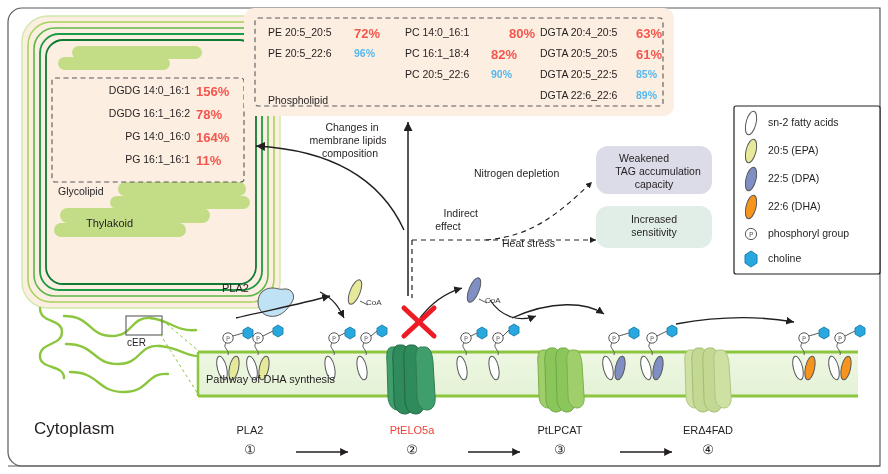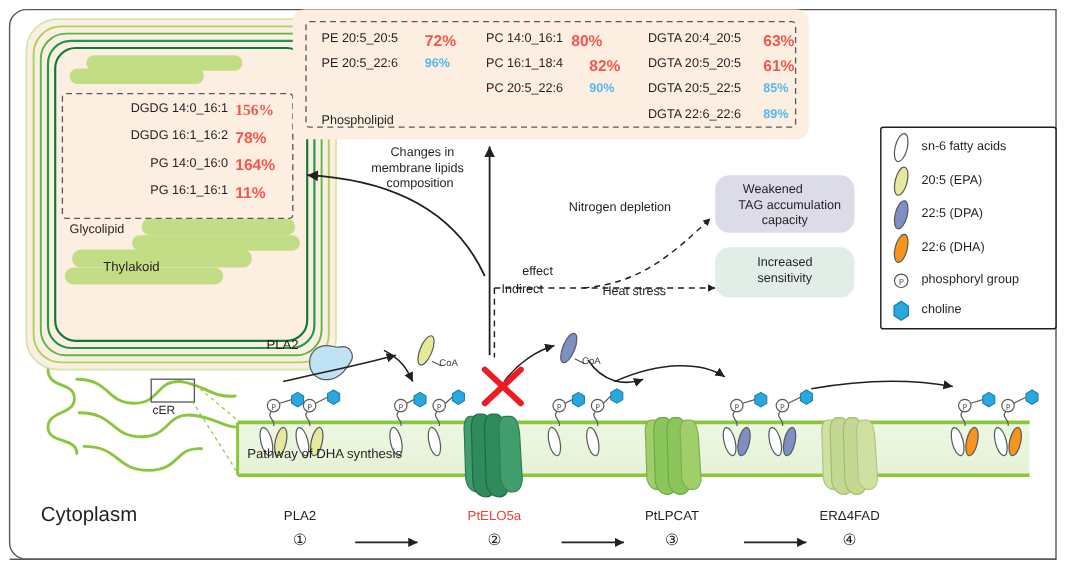--- a/index.html
+++ b/index.html
@@ -263,72 +263,72 @@
 
     <g stroke="#231f20" stroke-width="1.3" fill="none">
       <line x1="296" y1="452" x2="348" y2="452" marker-end="url(#ah)"></line>
       <line x1="468" y1="452" x2="520" y2="452" marker-end="url(#ah)"></line>
       <line x1="620" y1="452" x2="672" y2="452" marker-end="url(#ah)"></line>
     </g>
     <line x1="8" y1="466" x2="880" y2="466" stroke="#58595b" stroke-width="1.2"></line>
   </svg>
 
   <div class="txt lipname" style="left:62px;top:85px;width:128px;text-align:right;">DGDG 14:0_16:1</div>
-  <div class="txt pct-up" style="left:196px;top:85px;color:#f4564e;font-family:Liberation Serif, serif;">156%</div>
+  <div class="txt pct-up" style="left:196px;top:85px;color:#f4564e;">156%</div>
 
   <div class="txt lipname" style="left:62px;top:108px;width:128px;text-align:right;">DGDG 16:1_16:2</div>
   <div class="txt pct-up" style="left:196px;top:108px;color:#f4564e;">78%</div>
 
   <div class="txt lipname" style="left:62px;top:131px;width:128px;text-align:right;">PG 14:0_16:0</div>
   <div class="txt pct-up" style="left:196px;top:131px;color:#f4564e;">164%</div>
 
   <div class="txt lipname" style="left:62px;top:154px;width:128px;text-align:right;">PG 16:1_16:1</div>
   <div class="txt pct-up" style="left:196px;top:154px;color:#f4564e;">11%</div>
 
   <div class="txt grouplab" style="left:58px;top:186px;">Glycolipid</div>
 
   <div class="txt lipname" style="left:268px;top:27px;">PE 20:5_20:5</div>
   <div class="txt pct-up" style="left:354px;top:27px;color:#f4564e;">72%</div>
   <div class="txt lipname" style="left:268px;top:48px;">PE 20:5_22:6</div>
   <div class="txt pct-dn" style="left:354px;top:48px;color:#55b8ef;">96%</div>
   <div class="txt grouplab" style="left:268px;top:95px;">Phospholipid</div>
 
   <div class="txt lipname" style="left:405px;top:27px;">PC 14:0_16:1</div>
-  <div class="txt pct-up" style="left:476px;top:27px;color:#f4564e;">80%</div>
+  <div class="txt pct-up" style="left:509px;top:27px;color:#f4564e;">80%</div>
   <div class="txt lipname" style="left:405px;top:48px;">PC 16:1_18:4</div>
   <div class="txt pct-up" style="left:491px;top:48px;color:#f4564e;">82%</div>
   <div class="txt lipname" style="left:405px;top:69px;">PC 20:5_22:6</div>
   <div class="txt pct-dn" style="left:491px;top:69px;color:#55b8ef;">90%</div>
 
   <div class="txt lipname" style="left:540px;top:27px;">DGTA 20:4_20:5</div>
   <div class="txt pct-up" style="left:636px;top:27px;color:#f4564e;">63%</div>
   <div class="txt lipname" style="left:540px;top:48px;">DGTA 20:5_20:5</div>
   <div class="txt pct-up" style="left:636px;top:48px;color:#f4564e;">61%</div>
   <div class="txt lipname" style="left:540px;top:69px;">DGTA 20:5_22:5</div>
   <div class="txt pct-dn" style="left:636px;top:69px;color:#55b8ef;">85%</div>
   <div class="txt lipname" style="left:540px;top:90px;">DGTA 22:6_22:6</div>
   <div class="txt pct-dn" style="left:636px;top:90px;color:#55b8ef;">89%</div>
 
   <div class="txt flowlab" style="left:300px;top:122px;width:104px;text-align:center;">Changes in</div>
   <div class="txt flowlab" style="left:292px;top:135px;width:112px;text-align:center;">membrane lipids</div>
   <div class="txt flowlab" style="left:296px;top:148px;width:108px;text-align:center;">composition</div>
 
-  <div class="txt flowlab" style="left:418px;top:208px;width:60px;text-align:left;margin-top:28px;">Indirect</div>
+  <div class="txt flowlab" style="left:418px;top:208px;width:60px;text-align:right;">Indirect</div>
   <div class="txt flowlab" style="left:418px;top:221px;width:60px;text-align:center;">effect</div>
 
   <div class="txt flowlab" style="left:474px;top:168px;">Nitrogen depletion</div>
   <div class="txt flowlab" style="left:502px;top:238px;">Heat stress</div>
 
   <div class="txt boxtxt" style="left:596px;top:152px;width:96px;">Weakened</div>
   <div class="txt boxtxt" style="left:596px;top:165px;width:124px;">TAG accumulation</div>
   <div class="txt boxtxt" style="left:596px;top:178px;width:116px;">capacity</div>
   <div class="txt boxtxt" style="left:596px;top:213px;width:116px;">Increased</div>
   <div class="txt boxtxt" style="left:596px;top:226px;width:116px;">sensitivity</div>
 
-  <div class="txt legtxt" style="left:768px;top:117px;">sn-6 fatty acids</div>
+  <div class="txt legtxt" style="left:768px;top:117px;">sn-2 fatty acids</div>
   <div class="txt legtxt" style="left:768px;top:145px;">20:5 (EPA)</div>
   <div class="txt legtxt" style="left:768px;top:173px;">22:5 (DPA)</div>
   <div class="txt legtxt" style="left:768px;top:201px;">22:6 (DHA)</div>
   <div class="txt legtxt" style="left:768px;top:228px;">phosphoryl group</div>
   <div class="txt legtxt" style="left:768px;top:253px;">choline</div>
 
   <div class="txt flowlab" style="left:86px;top:218px;font-size:11px;">Thylakoid</div>
   <div class="txt smalllab" style="left:127px;top:338px;">cER</div>
   <div class="txt flowlab" style="left:206px;top:374px;font-size:11px;">Pathway of DHA synthesis</div>
   <div class="txt flowlab" style="left:34px;top:420px;font-size:17px;">Cytoplasm</div>

